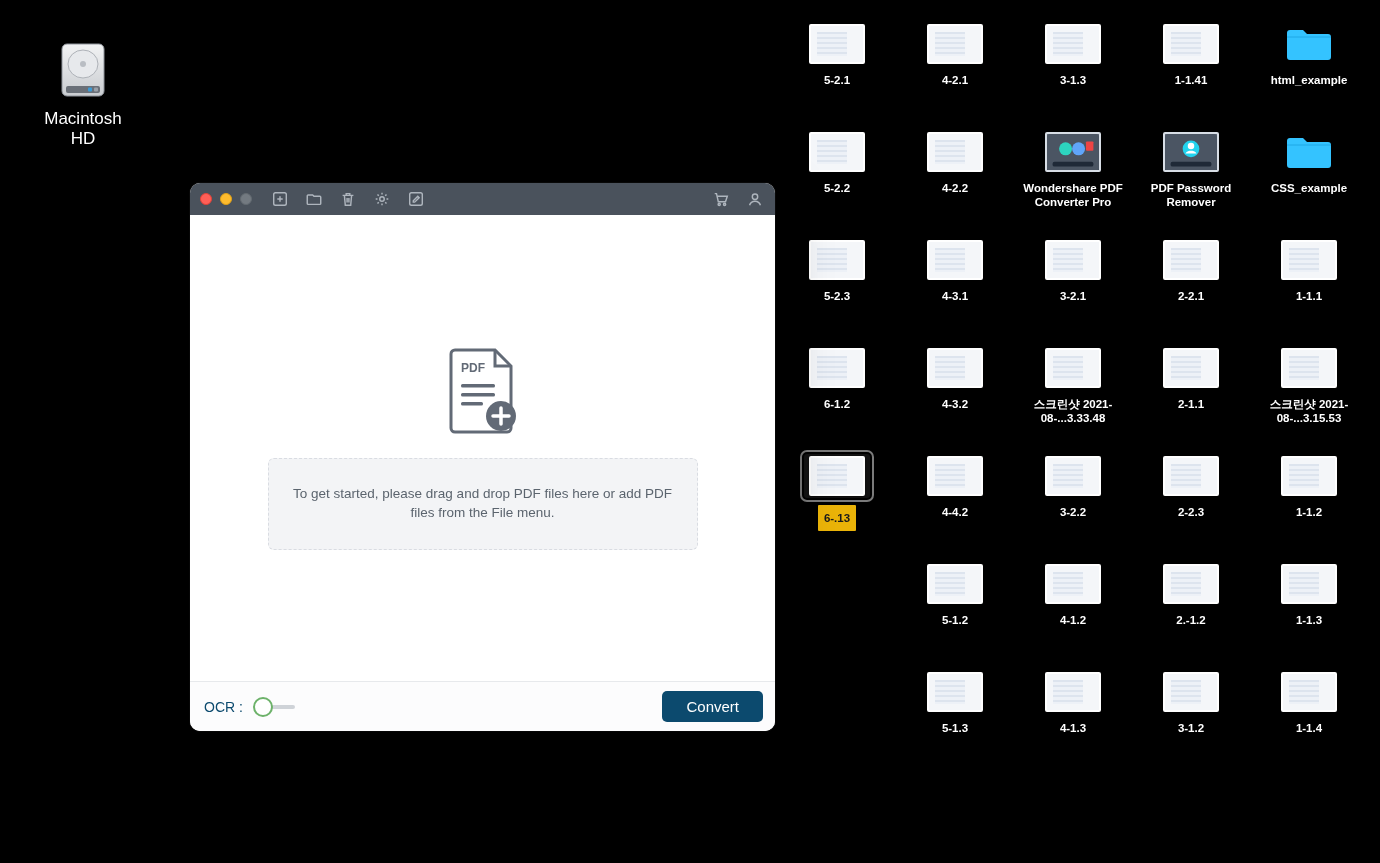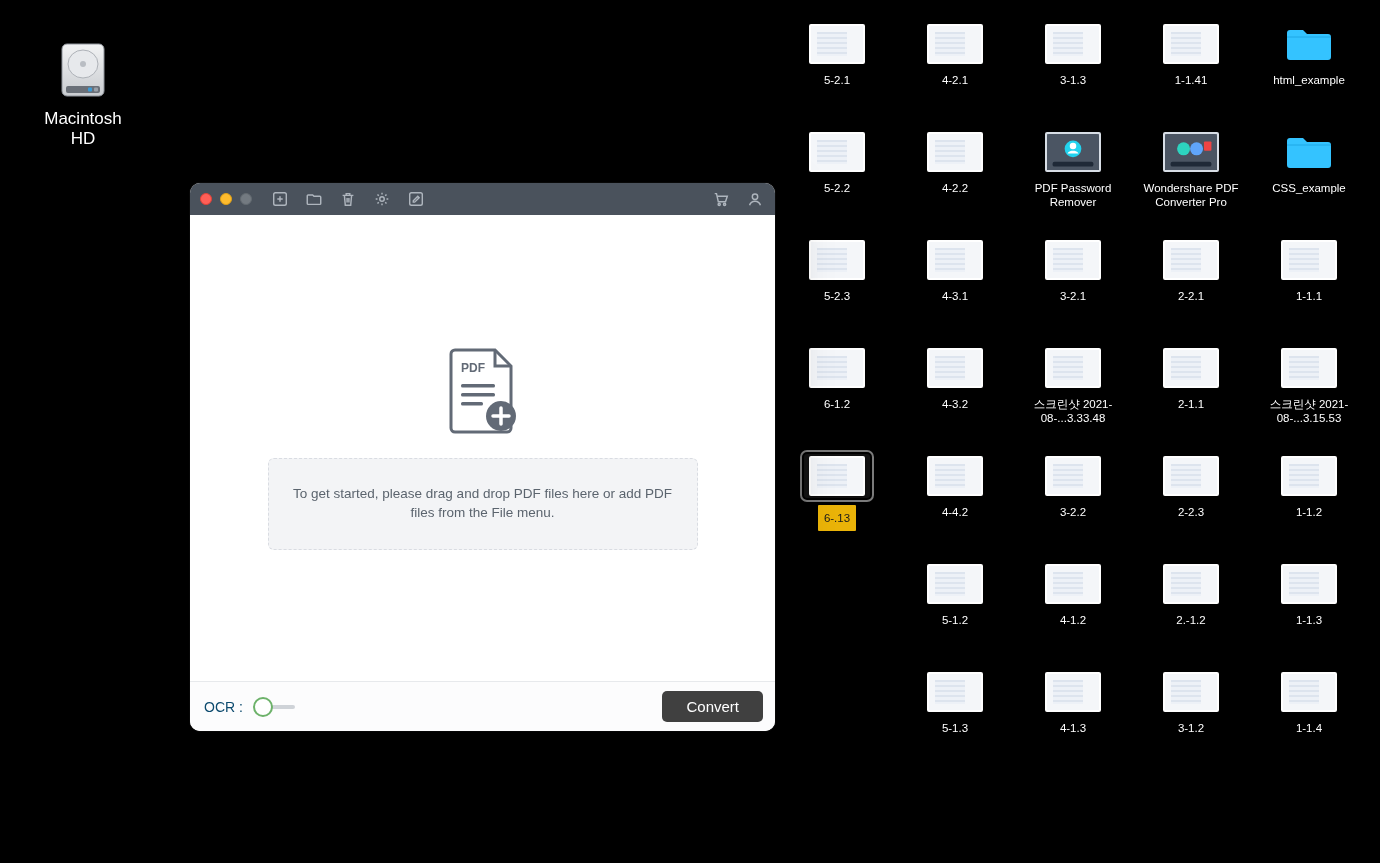--- a/index.html
+++ b/index.html
@@ -96,20 +96,21 @@
   .folder-icon svg { width: 100%; height: 100%; }
   .desk-label {
     margin-top: 7px;
     font-size: 11.5px;
     line-height: 1.25;
     color: #fff;
     text-align: center;
     text-shadow: 0 1px 2px rgba(0,0,0,.85);
     max-width: 116px;
     word-break: break-word;
+    font-weight: bold;
   }
   .desk-item.selected .thumb-wrap {
     outline: 2px solid #7a7a7a;
     outline-offset: 2px;
     border-radius: 3px;
     background: rgba(120,120,120,.15);
   }
   .desk-item.selected .desk-label {
     background: #eab308;
     color: #1b1b1b;
@@ -200,21 +201,21 @@
   .toggle-track {
     position: absolute; left: 8px; right: 0; top: 8px; height: 4px;
     background: #cfd3d8; border-radius: 2px;
   }
   .toggle-knob {
     position: absolute; left: 0; top: 0; width: 20px; height: 20px;
     border: 2.5px solid #6db26a; background: #fff; border-radius: 50%;
   }
   .footer-spacer { flex: 1; }
   .convert-btn {
-    background: #404040;
+    background: #0c4a6e;
     color: #fff;
     font-size: 15px;
     padding: 7px 24px;
     border-radius: 5px;
     border: none;
     cursor: not-allowed;
   }
 
   .empty-cell { visibility: hidden; }
 </style>
@@ -284,39 +285,39 @@
     <div class="desk-item">
       <div class="thumb-wrap">
         <div class="thumb-img"></div>
       </div>
       <div class="desk-label">4-2.2</div>
     </div>
     <div class="desk-item">
       <div class="thumb-wrap">
         <div class="thumb-img app"><svg viewBox="0 0 56 40">
             <rect x="0" y="0" width="56" height="40" rx="3" fill="#4b5563"></rect>
+            <circle cx="20" cy="16" r="7" fill="#2dd4bf"></circle>
+            <circle cx="34" cy="16" r="7" fill="#60a5fa"></circle>
+            <rect x="6" y="30" width="44" height="5" rx="2" fill="#1f2937"></rect>
+            <rect x="42" y="8" width="8" height="10" rx="1" fill="#ef4444"></rect>
+          </svg></div>
+      </div>
+      <div class="desk-label">Wondershare PDF Converter Pro</div>
+    </div>
+    <div class="desk-item">
+      <div class="thumb-wrap">
+        <div class="thumb-img app"><svg viewBox="0 0 56 40">
+            <rect x="0" y="0" width="56" height="40" rx="3" fill="#4b5563"></rect>
             <circle cx="28" cy="16" r="9" fill="#22d3ee"></circle>
             <circle cx="28" cy="13" r="3.5" fill="#fff"></circle>
             <path d="M22 21c1.5-2.5 4-3 6-3s4.5.5 6 3" fill="#fff"></path>
             <rect x="6" y="30" width="44" height="5" rx="2" fill="#1f2937"></rect>
           </svg></div>
       </div>
       <div class="desk-label">PDF Password Remover</div>
-    </div>
-    <div class="desk-item">
-      <div class="thumb-wrap">
-        <div class="thumb-img app"><svg viewBox="0 0 56 40">
-            <rect x="0" y="0" width="56" height="40" rx="3" fill="#4b5563"></rect>
-            <circle cx="20" cy="16" r="7" fill="#2dd4bf"></circle>
-            <circle cx="34" cy="16" r="7" fill="#60a5fa"></circle>
-            <rect x="6" y="30" width="44" height="5" rx="2" fill="#1f2937"></rect>
-            <rect x="42" y="8" width="8" height="10" rx="1" fill="#ef4444"></rect>
-          </svg></div>
-      </div>
-      <div class="desk-label">Wondershare PDF Converter Pro</div>
     </div>
     <div class="desk-item">
       <div class="thumb-wrap">
         <div class="folder-icon"><svg viewBox="0 0 52 42">
             <path d="M4 10V34a3 3 0 003 3h38a3 3 0 003-3V14a3 3 0 00-3-3H24l-4-4H7a3 3 0 00-3 3z" fill="#34c3ff"></path>
             <path d="M4 14h44" stroke="#1fa8e6" stroke-width="1"></path>
           </svg></div>
       </div>
       <div class="desk-label">CSS_example</div>
     </div>

